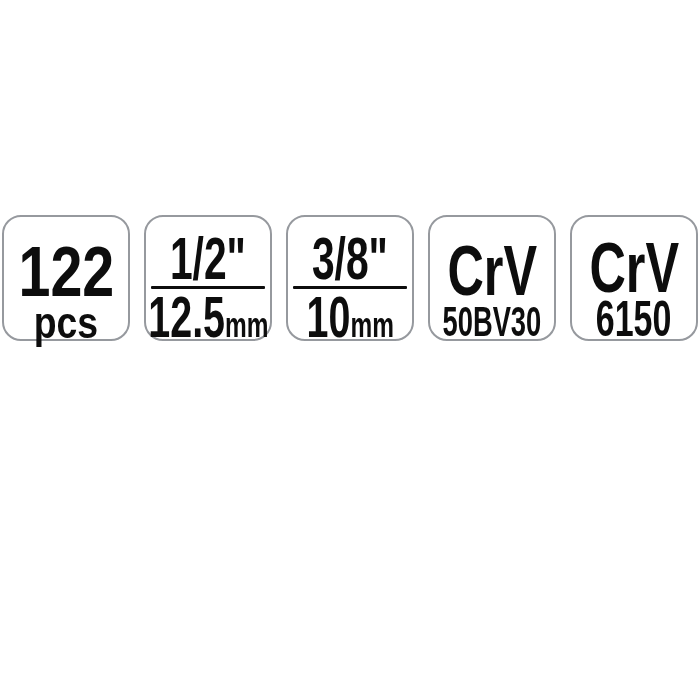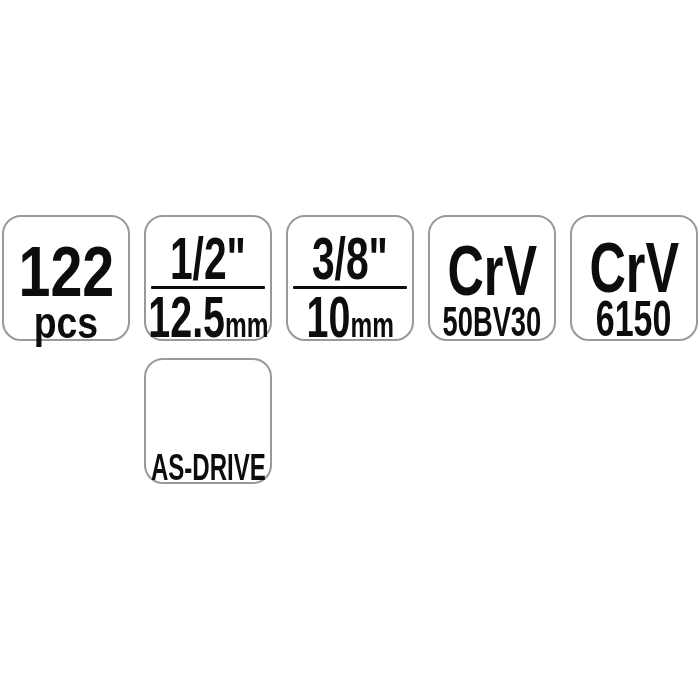--- a/index.html
+++ b/index.html
@@ -105,21 +105,18 @@
     <div class="badge" data-name="badge-crv-50bv30">
       <span class="ln l1" data-name="material-name">CrV</span>
       <span class="ln l2" data-name="material-grade">50BV30</span>
     </div>
 
     <div class="badge" data-name="badge-crv-6150">
       <span class="ln l1" data-name="material-name">CrV</span>
       <span class="ln l2" data-name="material-grade">6150</span>
     </div>
 
-    <div class="badge" data-name="badge-as-drive">
-      <span class="ln l1" data-name="as-drive-label">AS-DRIVE</span>
-    </div>
 
 
 
 
   </div>
 </div>
 
 </body></html>

